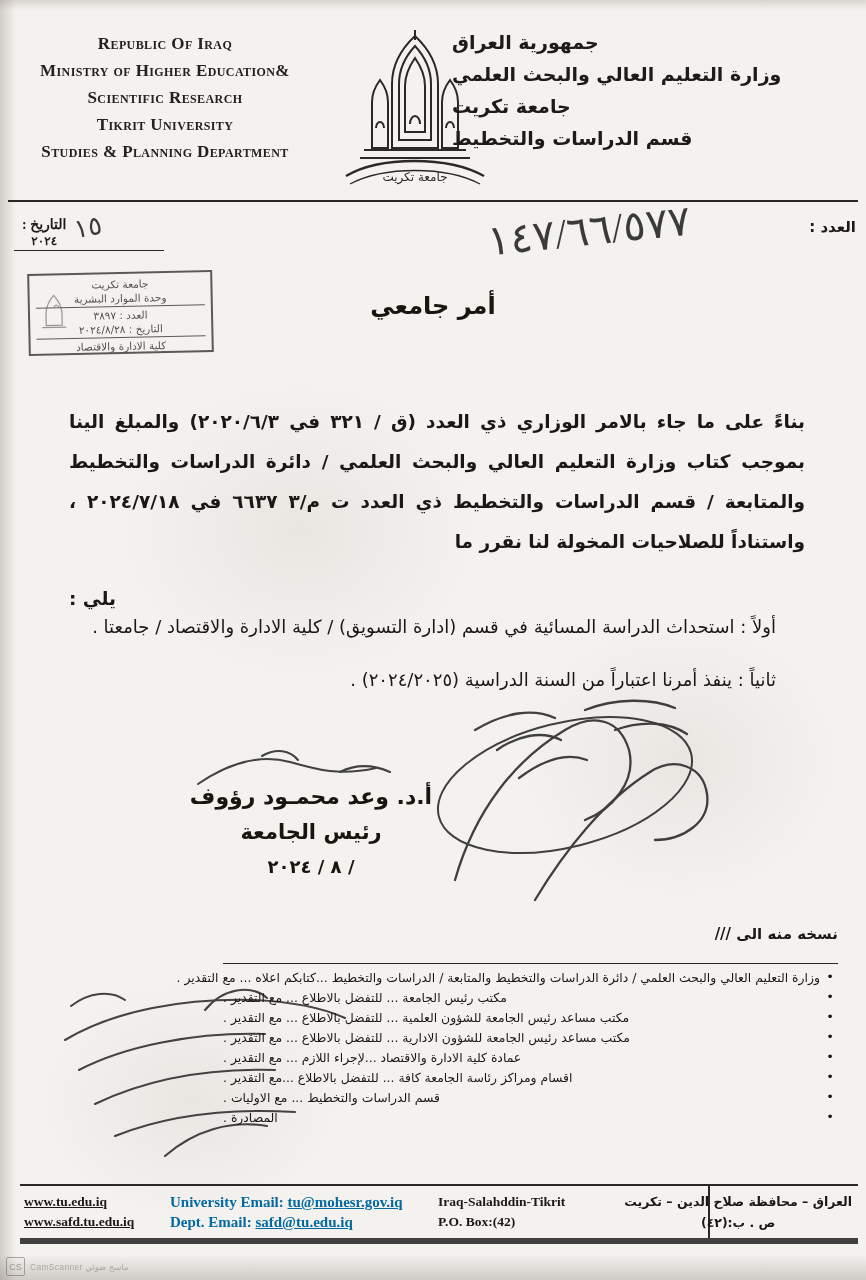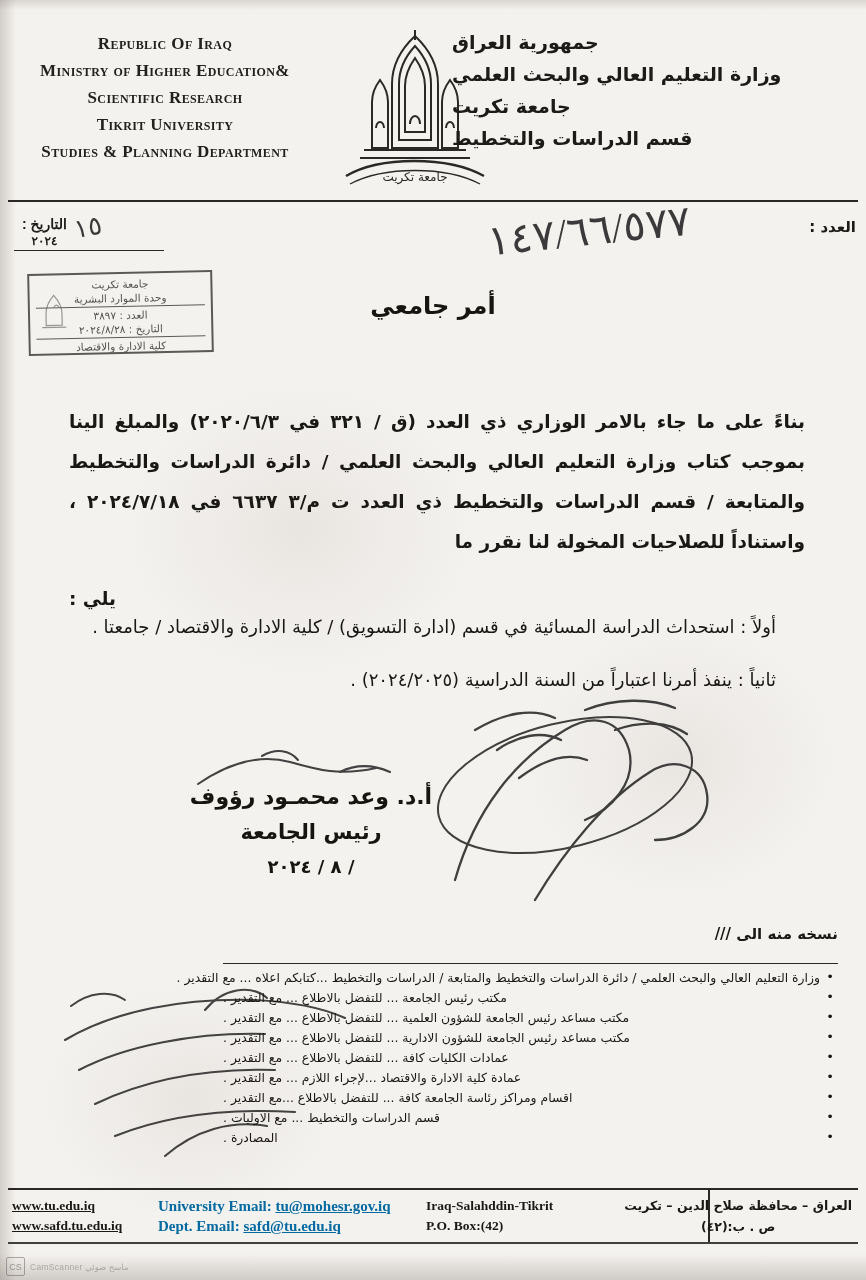--- a/index.html
+++ b/index.html
@@ -121,21 +121,21 @@
     font-family: "DejaVu Sans", sans-serif;
     font-size: 15px;
     font-weight: bold;
     direction: rtl;
     color: #1d1b19;
   }
   .meta-date {
     position: absolute;
     left: 22px;
     top: 6px;
-    font-family: Liberation Sans, sans-serif;
+    font-family: Liberation Serif, serif;
     font-size: 14px;
     font-weight: bold;
     direction: rtl;
     color: #1d1b19;
     line-height: 17px;
     text-align: center;
   }
   .meta-date .d-year { font-size: 12px; }
   .meta-date-line {
     position: absolute;
@@ -300,26 +300,26 @@
     content: "•";
     position: absolute;
     right: -14px;
     top: -1px;
     font-size: 13px;
   }
 
   
   .footer {
     position: absolute;
-    left: 8px;
+    left: 20px;
     right: 8px;
     bottom: 36px;
     height: 52px;
     border-top: 2px solid #2a2826;
-    border-bottom: 2px solid #404040;
+    border-bottom: 6px solid #404040;
   }
   .footer-inner {
     position: relative;
     height: 100%;
   }
   .f-web {
     position: absolute;
     left: 4px;
     top: 6px;
     font-family: "Liberation Serif", serif;
@@ -538,21 +538,20 @@
     <div class="sign-date">/ ٨ / ٢٠٢٤</div>
   </div>
 
   <div class="dist">
     <div class="dist-title">نسخه منه الى ///</div>
     <ul>
       <li>وزارة التعليم العالي والبحث العلمي / دائرة الدراسات والتخطيط والمتابعة / الدراسات والتخطيط ...كتابكم اعلاه ... مع التقدير .</li>
       <li>مكتب رئيس الجامعة ... للتفضل بالاطلاع ... مع التقدير .</li>
       <li>مكتب مساعد رئيس الجامعة للشؤون العلمية ... للتفضل بالاطلاع ... مع التقدير .</li>
       <li>مكتب مساعد رئيس الجامعة للشؤون الادارية ... للتفضل بالاطلاع ... مع التقدير .</li>
-      <li>عمادات الكليات كافة ... للتفضل بالاطلاع ... مع التقدير .</li>
       <li>عمادة كلية الادارة والاقتصاد ...لإجراء اللازم ... مع التقدير .</li>
       <li>اقسام ومراكز رئاسة الجامعة كافة ... للتفضل بالاطلاع ...مع التقدير .</li>
       <li>قسم الدراسات والتخطيط ... مع الاوليات .</li>
       <li>المصادرة .</li>
     </ul>
   </div>
 
   <div class="footer">
     <div class="footer-inner">
       <div class="f-web">

